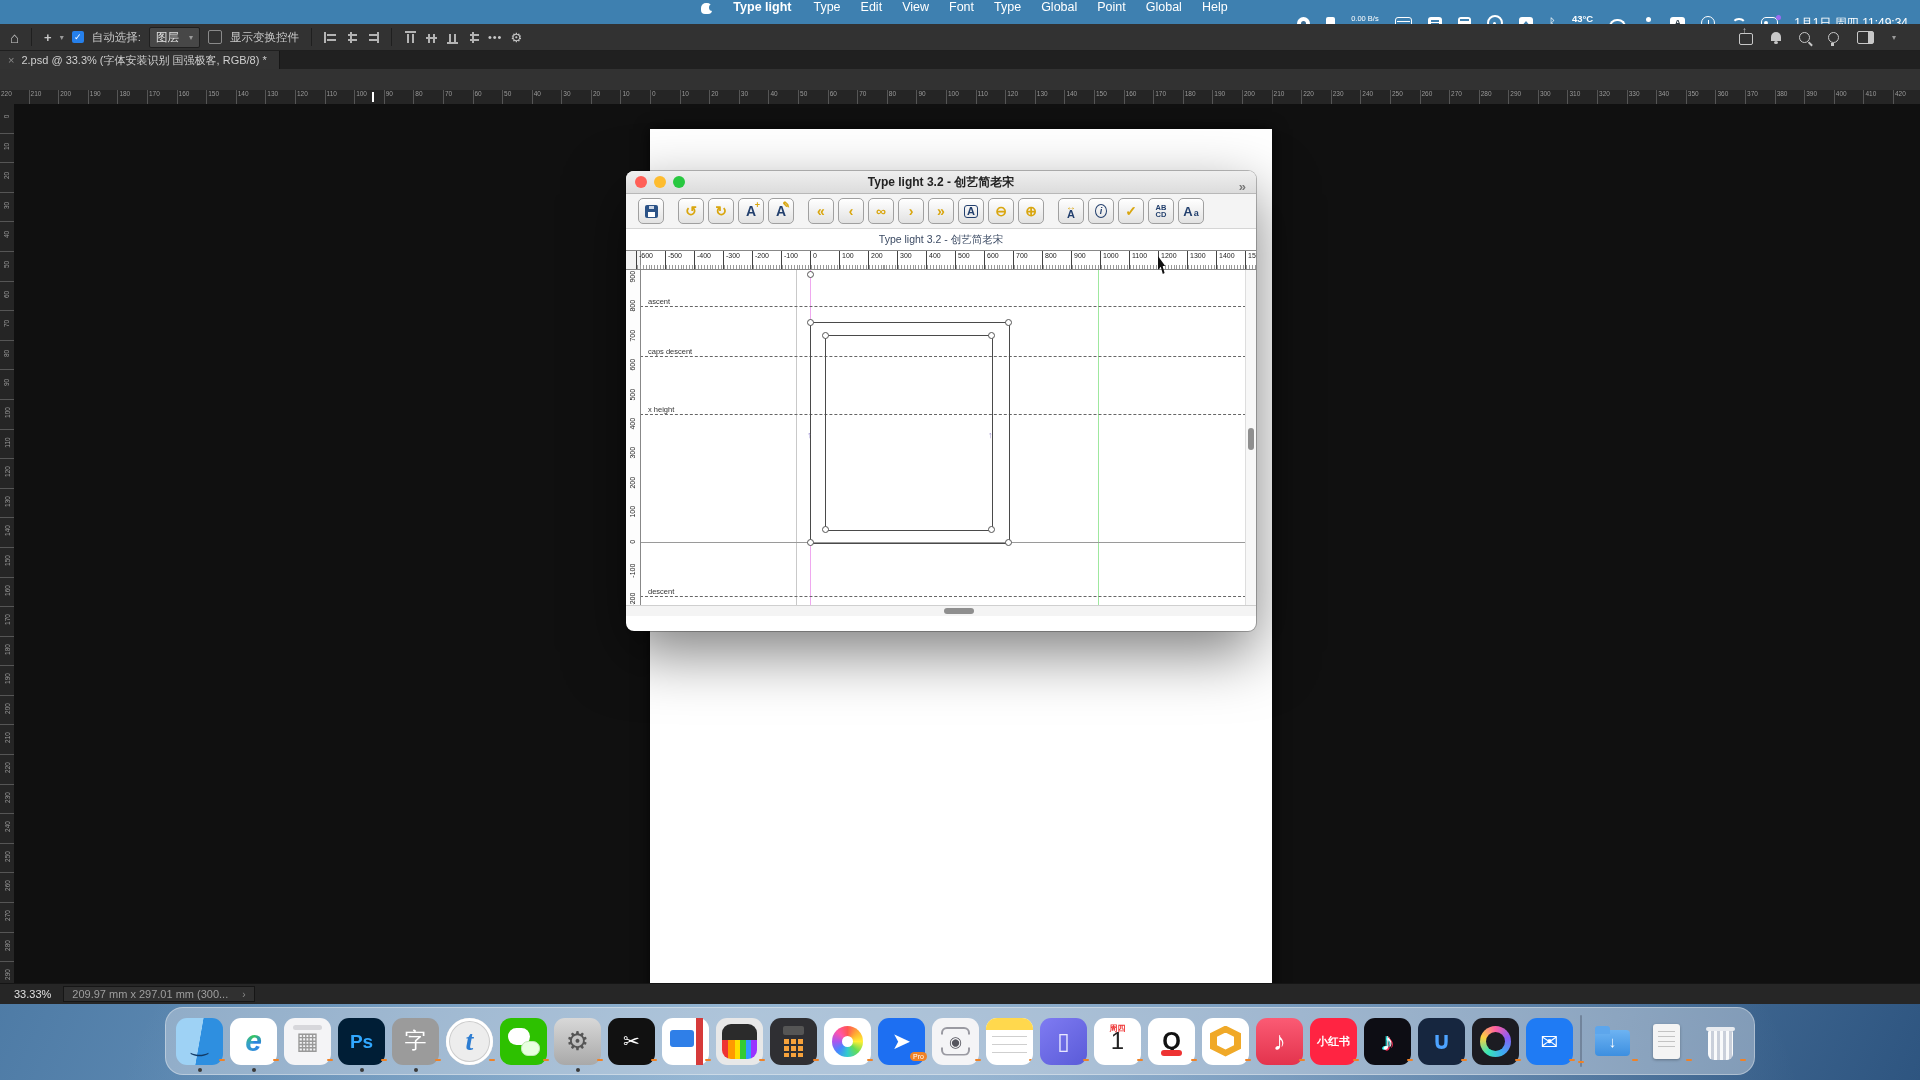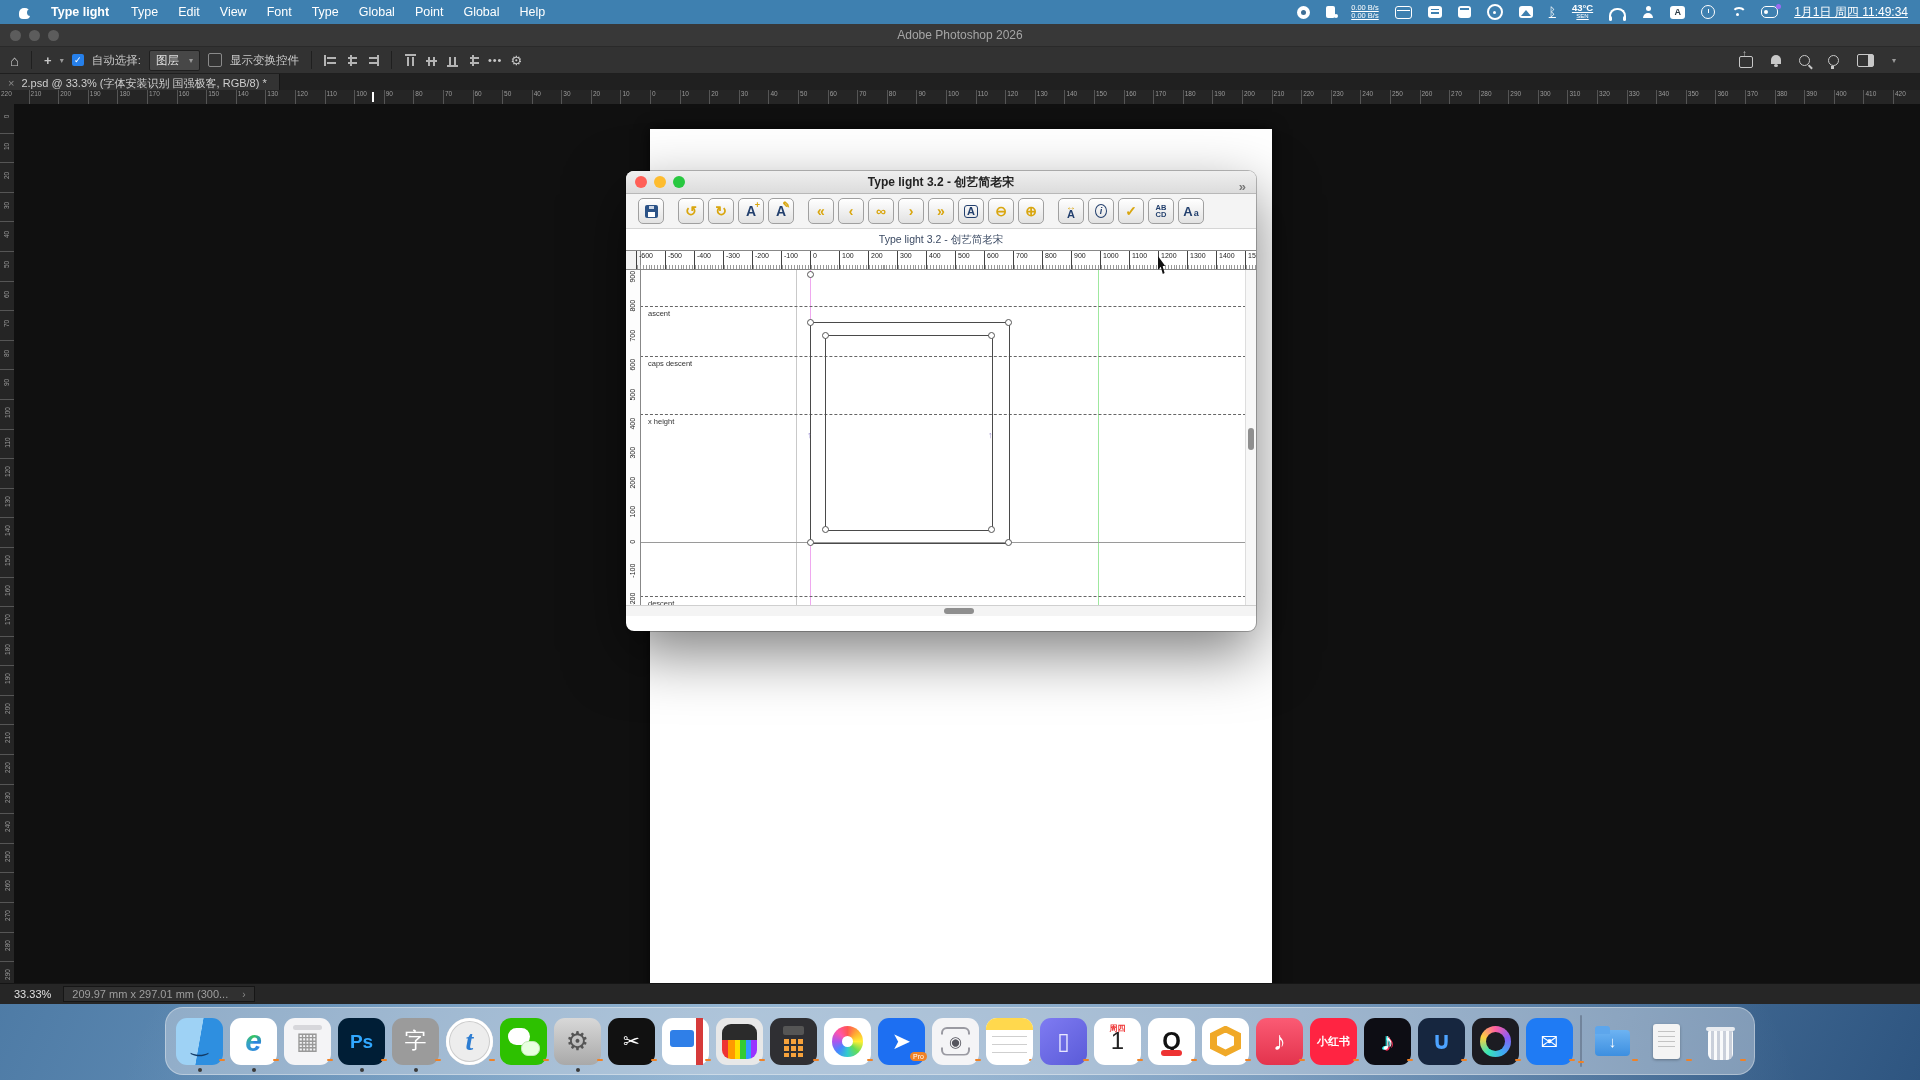--- a/index.html
+++ b/index.html
@@ -3,28 +3,28 @@
 <meta charset="utf-8">
 <style>
   html,body{margin:0;padding:0;background:#222;}
   .screen{position:relative;width:1920px;height:1080px;overflow:hidden;
     font-family:"Liberation Sans","DejaVu Sans",sans-serif;
     background:
       radial-gradient(1200px 500px at 50% 102%, rgba(190,210,230,.55), rgba(0,0,0,0) 70%),
       linear-gradient(115deg,#33628f 0%,#5d89b2 30%,#7ea6c8 50%,#5b84ad 72%,#2e5580 100%);}
   
   .menubar{position:absolute;left:0;top:0;width:1920px;height:24px;background:#3e80b0;
-    display:flex;align-items:center;color:#fff;font-size:12.5px;}
+    display:flex;align-items:center;color:#fff;font-size:12.5px;flex-direction:column;}
   .mb-left{display:flex;align-items:center;gap:2px;padding-left:10px;}
   .apple{width:13px;height:13px;position:relative;margin:0 8px;}
   .apple::before{content:"";position:absolute;left:1px;top:2px;width:11px;height:11px;background:#fff;border-radius:5px 5px 4px 4px;}
   .apple::after{content:"";position:absolute;right:-3px;top:3px;width:7px;height:7px;border-radius:50%;background:#3e80b0;}
   .mb-app{font-weight:bold;padding:0 10px;}
   .menu-item{padding:0 10px;}
-  .mb-right{margin-left:auto;display:flex;align-items:center;gap:16px;padding-right:12px;text-decoration:underline;}
+  .mb-right{margin-left:auto;display:flex;align-items:center;gap:16px;padding-right:12px;}
   .mi{display:inline-flex;align-items:center;justify-content:center;position:relative;}
   .mi-rec{width:13px;height:13px;border-radius:50%;background:#fff;}
   .mi-rec::after{content:"";width:5px;height:5px;border-radius:50%;background:#3e6f96;}
   .mi-usb{width:9px;height:12px;background:#fff;border-radius:2px;}
   .mi-usb::after{content:"";position:absolute;right:-3px;bottom:0;width:4px;height:4px;border-radius:50%;background:#fff;}
   .mi-net{display:flex;flex-direction:column;align-items:flex-start;font-size:7.5px;line-height:8px;}
   .mi-win{width:15px;height:11px;border:1.5px solid #fff;border-radius:3px;}
   .mi-win::after{content:"";position:absolute;top:3px;left:1px;right:1px;height:1.5px;background:#fff;}
   .mi-list{width:14px;height:12px;background:#fff;border-radius:3px;}
   .mi-list::after{content:"";position:absolute;left:3px;top:3px;width:8px;height:6px;
@@ -143,21 +143,21 @@
   .tl-hruler{position:relative;height:18px;background:#fff;border-top:1px solid #888;border-bottom:1px solid #888;overflow:hidden;}
   .tl-hruler .corner{position:absolute;left:0;top:0;width:14px;height:18px;border-right:1px solid #888;background:#f4f4f4;}
   .tl-hruler .cells{position:absolute;left:10px;top:0;display:flex;height:18px;}
   .tl-hruler .cells span{display:inline-block;width:29px;height:18px;border-left:1px solid #444;color:#222;font-size:7px;padding:1px 0 0 2px;box-sizing:border-box;
     background:repeating-linear-gradient(90deg,#999 0 1px,transparent 1px 2.9px) left bottom/100% 4px no-repeat;}
   .tl-canvas{position:relative;height:335px;background:#fff;overflow:hidden;}
   .tl-vruler{position:absolute;left:0;top:0;width:14px;height:335px;border-right:1px solid #888;background:#fdfdfd;overflow:hidden;z-index:4;}
   .tl-vruler .cells{display:flex;flex-direction:column;margin-top:-8px;}
   .tl-vruler .cells span{height:29.4px;display:flex;align-items:center;justify-content:center;font-size:7px;color:#222;transform:rotate(-90deg);}
   .guide{position:absolute;left:14px;right:0;border-top:1px dashed #666;height:0;}
-  .guide-label{position:absolute;left:20px;font-size:7.5px;color:#333;background:#fff;padding:0 2px;margin-top:12px;}
+  .guide-label{position:absolute;left:20px;font-size:7.5px;color:#333;background:#fff;padding:0 2px;}
   .baseline{position:absolute;left:14px;right:0;border-top:1px solid #9a9a9a;height:0;}
   .vline{position:absolute;top:0;bottom:0;width:1px;}
   .vline.gray{background:#c9c9c9;} .vline.pink{background:#efa8ef;} .vline.green{background:#9fe89f;}
   .handle{position:absolute;width:5px;height:5px;border:1px solid #555;background:#fff;border-radius:50%;margin:-3px 0 0 -3px;z-index:3;}
   .gbox{position:absolute;border:1px solid #4a4a4a;background:transparent;}
   .garrow{position:absolute;color:#9b8fd0;font-size:9px;margin-left:-3px;z-index:2;}
   .tl-hscroll{height:10px;background:#f4f4f4;border-top:1px solid #cfcfcf;position:relative;}
   .tl-hscroll .thumb{position:absolute;left:318px;top:2px;width:30px;height:6px;border-radius:3px;background:#8f8f8f;}
   .tl-vscroll{position:absolute;right:0;top:0;width:10px;height:335px;background:#f7f7f7;border-left:1px solid #ddd;z-index:5;}
   .tl-vscroll .thumb{position:absolute;left:2px;top:158px;width:6px;height:22px;border-radius:3px;background:#8f8f8f;}
@@ -283,28 +283,20 @@
       <span class="mi mi-clock"></span>
       <span class="mi mi-wifi"></span>
       <span class="mi mi-cc">
           <span class="dotp"></span>
         </span>
       <span class="mb-time">1月1日 周四 11:49:34</span>
     </div>
   </div>
 
   <div class="ps">
-    <div class="ps-title">
-      <div class="ps-dots">
-        <span class="ps-dot"></span>
-        <span class="ps-dot"></span>
-        <span class="ps-dot"></span>
-      </div>
-      <div class="ps-title-text">Adobe Photoshop 2026</div>
-    </div>
     <div class="ps-opts">
       <span class="ico ico-home">⌂</span>
       <span class="sep"></span>
       <span class="ico ico-move">+</span>
       <span class="chev">▾</span>
       <span class="chk on">✓</span>
       <span>自动选择:</span>
       <span class="ps-select">
         <span>图层</span>
         <span class="chev">▾</span>

